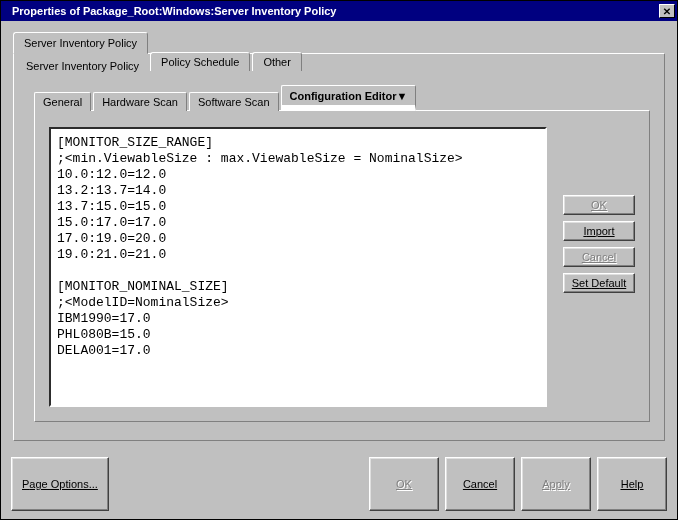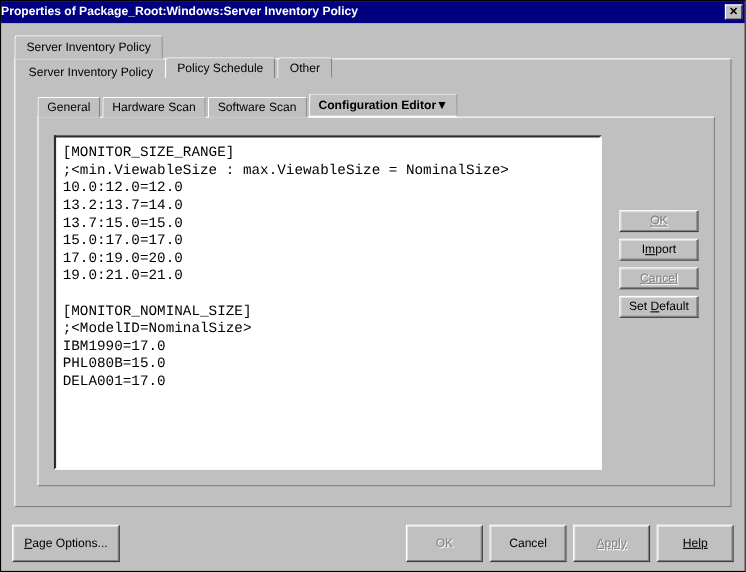--- a/index.html
+++ b/index.html
@@ -16,21 +16,21 @@
     width: 678px;
     height: 520px;
     background: #c0c0c0;
     border: 1px solid #000;
     display: flex;
     flex-direction: column;
   }
   .titlebar {
     background: #000080;
     color: #fff;
-    padding: 2px 2px 2px 0;
+    padding: 2px 2px 2px 11px;
     display: flex;
     align-items: center;
     justify-content: space-between;
     font-weight: bold;
     height: 20px;
   }
   .titlebar .title { white-space: nowrap; overflow: hidden; }
   .close-btn {
     width: 16px; height: 14px;
     background: #c0c0c0;
@@ -115,21 +115,21 @@
     padding: 3px 8px;
     margin-right: 2px;
     position: relative;
     top: 1px;
     white-space: nowrap;
     border-radius: 2px 2px 0 0;
   }
   .inner-tab.active {
     z-index: 3;
     padding-top: 4px;
-    border-bottom: 2px solid #ffffff;
+    border-bottom: 6px solid #ffffff;
   }
   .inner-tab .sub {
     display: block;
     font-size: 10px;
     padding-top: 1px;
   }
   .inner-page {
     border: 1px solid #808080;
     border-top-color: #fff;
     border-left-color: #fff;
@@ -166,31 +166,32 @@
     border: 1px solid #000;
     border-top-color: #fff;
     border-left-color: #fff;
     border-right-color: #404040;
     border-bottom-color: #404040;
     box-shadow: inset -1px -1px 0 #808080, inset 1px 1px 0 #dfdfdf;
     padding: 3px 6px;
     text-align: center;
     font-size: 11px;
     white-space: nowrap;
+    text-decoration: underline;
   }
   .btn.disabled { color: #808080; text-shadow: 1px 1px 0 #fff; }
   .btn .ul { text-decoration: underline; }
   .footer {
     display: flex;
     padding: 6px 10px 8px 10px;
     gap: 6px;
     align-items: center;
   }
   .footer .spacer { flex: 1; }
-  .footer .btn { min-width: 70px; padding: 10px 10px; }
+  .footer .btn { min-width: 70px; padding: 20px 10px; }
   .page-options { min-width: 100px; text-align: left; padding-left: 12px; }
 </style>
 </head>
 <body>
 
 <div class="window">
   <div class="titlebar">
     <span class="title">Properties of Package_Root:Windows:Server Inventory Policy</span>
     <div class="close-btn">✕</div>
   </div>

